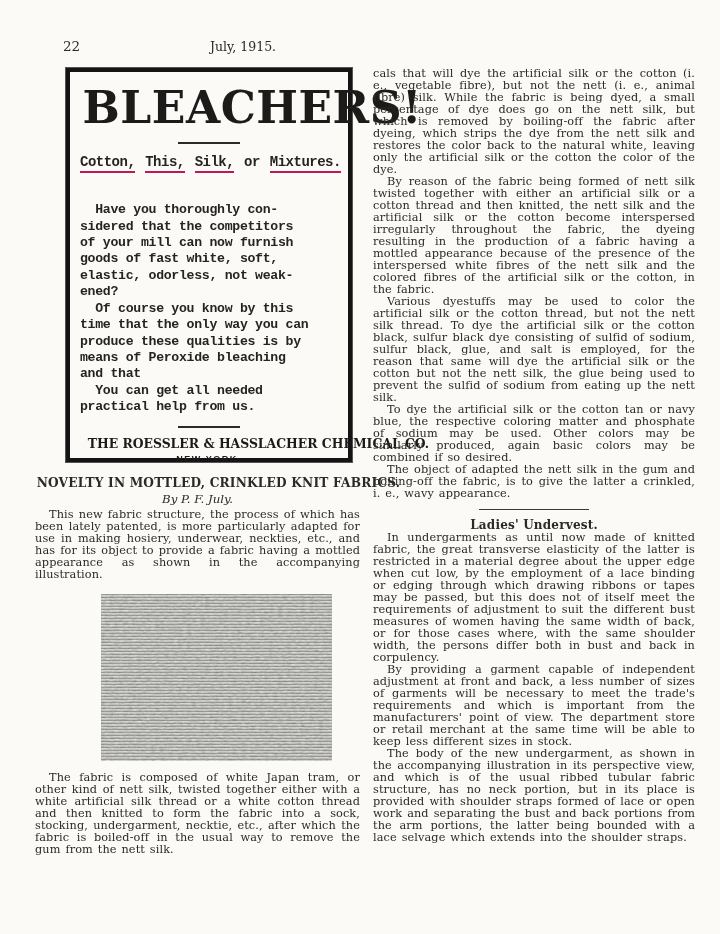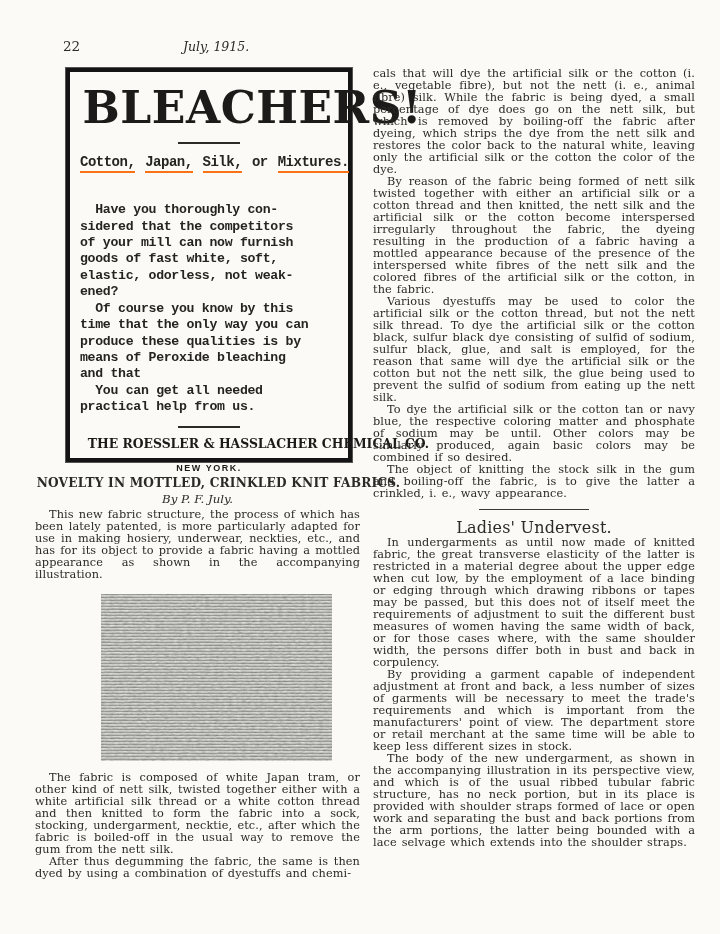--- a/index.html
+++ b/index.html
@@ -20,21 +20,21 @@
     font-size: 13px;
     margin-bottom: 14px;
     padding: 0 2px 0 28px;
   }
   .masthead .pageno { width: 120px; font-size: 13.5px; }
   .masthead .jtitle {
     flex: 1; text-align: center;
     letter-spacing: 2.5px; font-size: 13.5px;
     word-spacing: 4px;
   }
-  .masthead .idate { width: 120px; text-align: left; font-size: 12.5px; font-style: italic; }
+  .masthead .idate { width: 120px; text-align: center; font-size: 12.5px; }
   
   .columns { display: flex; gap: 13px; }
   .col { position: relative; }
   .col.left  { width: 325px; }
   .col.right { width: 322px; }
   
   .ad-box {
     border: 4px solid #141414;
     outline: 1px solid #555;
     width: 286px;
@@ -61,21 +61,21 @@
   .ad-subline {
     font-family: "Liberation Mono", monospace;
     font-weight: bold;
     font-size: 14px;
     letter-spacing: -0.5px;
     white-space: nowrap;
     margin-bottom: 10px;
     color: #252421;
   }
   .ad-subline .uw {
-    border-bottom: 2px solid #f97316;
+    border-bottom: 2px solid #be185d;
     padding-bottom: 1px;
   }
   .ad-subline .sep { margin-right: 2px; }
   .ad-body {
     font-family: "Liberation Mono", monospace;
     font-weight: bold;
     font-size: 13.2px;
     line-height: 16.4px;
     text-align: left;
     white-space: pre;
@@ -90,21 +90,21 @@
     letter-spacing: 0px;
     white-space: nowrap;
     transform: scaleX(0.94);
     color: #1c1b19;
   }
   .ad-city {
     font-family: "Liberation Sans", sans-serif;
     font-weight: bold;
     font-size: 9px;
     letter-spacing: 1.5px;
-    margin-top: 12px;
+    margin-top: 3px;
     color: #1c1b19;
   }
   
   .art-title {
     font-family: "DejaVu Serif", serif;
     font-weight: bold;
     font-size: 12.3px;
     text-align: center;
     letter-spacing: 0.2px;
     margin-top: 13px;
@@ -144,22 +144,22 @@
       rgba(255,255,255,0.12) 1px, rgba(255,255,255,0.12) 2px,
       rgba(0,0,0,0.05) 2px, rgba(0,0,0,0.05) 3px);
   }
   
   .sect-rule {
     width: 110px; border-top: 1.3px solid #3a3834;
     margin: 9px auto 8px auto;
   }
   .art2-title {
     font-family: "DejaVu Serif", serif;
-    font-weight: normal;
-    font-size: 16px;
+    font-weight: bold;
+    font-size: 12px;
     text-align: center;
     letter-spacing: 0.2px;
   }
 </style>
 </head>
 <body>
 
 <div class="page">
 
   <div class="masthead">
@@ -169,21 +169,21 @@
 
   <div class="columns">
 
     <div class="col left">
 
       <div class="ad-box">
         <div class="ad-headline">BLEACHERS!</div>
         <div class="ad-rule"></div>
         <div class="ad-subline">
           <span class="uw sep">Cotton,</span>
-          <span class="uw sep">Japan,</span>
+          <span class="uw sep">This,</span>
           <span class="uw sep">Silk,</span>
           <span class="sep">or</span>
           <span class="uw">Mixtures.</span>
         </div>
         <pre class="ad-body">  Have you thoroughly con-
 sidered that the competitors
 of your mill can now furnish
 goods of fast white, soft,
 elastic, odorless, not weak-
 ened?
@@ -216,29 +216,28 @@
                 <feFuncA type="linear" slope="0" intercept="1"></feFuncA>
               </feComponentTransfer>
             </filter>
           </defs>
           <rect x="0" y="0" width="231" height="167" filter="url(#knitNoise)"></rect>
         </svg>
         <div class="rows"></div>
       </div>
 
       <p class="body-p">The fabric is composed of white Japan tram, or other kind of nett silk, twisted together either with a white artificial silk thread or a white cotton thread and then knitted to form the fabric into a sock, stocking, undergarment, necktie, etc., after which the fabric is boiled-off in the usual way to remove the gum from the nett silk.</p>
-      <p class="body-p">After thus degumming the fabric, the same is then dyed by using a combination of dyestuffs and chemi-</p>
     </div>
 
     <div class="col right">
       <p class="body-p noindent">cals that will dye the artificial silk or the cotton (i. e., vegetable fibre), but not the nett (i. e., animal fibre) silk.  While the fabric is being dyed, a small percentage of dye does go on the nett silk, but which is removed by boiling-off the fabric after dyeing, which strips the dye from the nett silk and restores the color back to the natural white, leaving only the artificial silk or the cotton the color of the dye.</p>
       <p class="body-p">By reason of the fabric being formed of nett silk twisted together with either an artificial silk or a cotton thread and then knitted, the nett silk and the artificial silk or the cotton become interspersed irregularly throughout the fabric, the dyeing resulting in the production of a fabric having a mottled appearance because of the presence of the interspersed white fibres of the nett silk and the colored fibres of the artificial silk or the cotton, in the fabric.</p>
       <p class="body-p">Various dyestuffs may be used to color the artificial silk or the cotton thread, but not the nett silk thread. To dye the artificial silk or the cotton black, sulfur black dye consisting of sulfid of sodium, sulfur black, glue, and salt is employed, for the reason that same will dye the artificial silk or the cotton but not the nett silk, the glue being used to prevent the sulfid of sodium from eating up the nett silk.</p>
-      <p class="body-p">To dye the artificial silk or the cotton tan or navy blue, the respective coloring matter and phosphate of sodium may be until.  Other colors may be similarly produced, again basic colors may be combined if so desired.</p>
-      <p class="body-p">The object of knitting the stock silk in the gum and boiling-off the fabric, is to give the latter a crinkled, i. e., wavy appearance.</p>
+      <p class="body-p">To dye the artificial silk or the cotton tan or navy blue, the respective coloring matter and phosphate of sodium may be used.  Other colors may be similarly produced, again basic colors may be combined if so desired.</p>
+      <p class="body-p">The object of adapted the nett silk in the gum and boiling-off the fabric, is to give the latter a crinkled, i. e., wavy appearance.</p>
 
       <div class="sect-rule"></div>
 
       <div class="art2-title">Ladies' Undervest.</div>
 
       <p class="body-p">In undergarments as until now made of knitted fabric, the great transverse elasticity of the latter is restricted in a material degree about the upper edge when cut low, by the employment of a lace binding or edging through which drawing ribbons or tapes may be passed, but this does not of itself meet the requirements of adjustment to suit the different bust measures of women having the same width of back, or for those cases where, with the same shoulder width, the persons differ both in bust and back in corpulency.</p>
       <p class="body-p">By providing a garment capable of independent adjustment at front and back, a less number of sizes of garments will be necessary to meet the trade's requirements and which is important from the manufacturers' point of view.  The department store or retail merchant at the same time will be able to keep less different sizes in stock.</p>
       <p class="body-p">The body of the new undergarment, as shown in the accompanying illustration in its perspective view, and which is of the usual ribbed tubular fabric structure, has no neck portion, but in its place is provided with shoulder straps formed of lace or open work and separating the bust and back portions from the arm portions, the latter being bounded with a lace selvage which extends into the shoulder straps.</p>
     </div>
 

